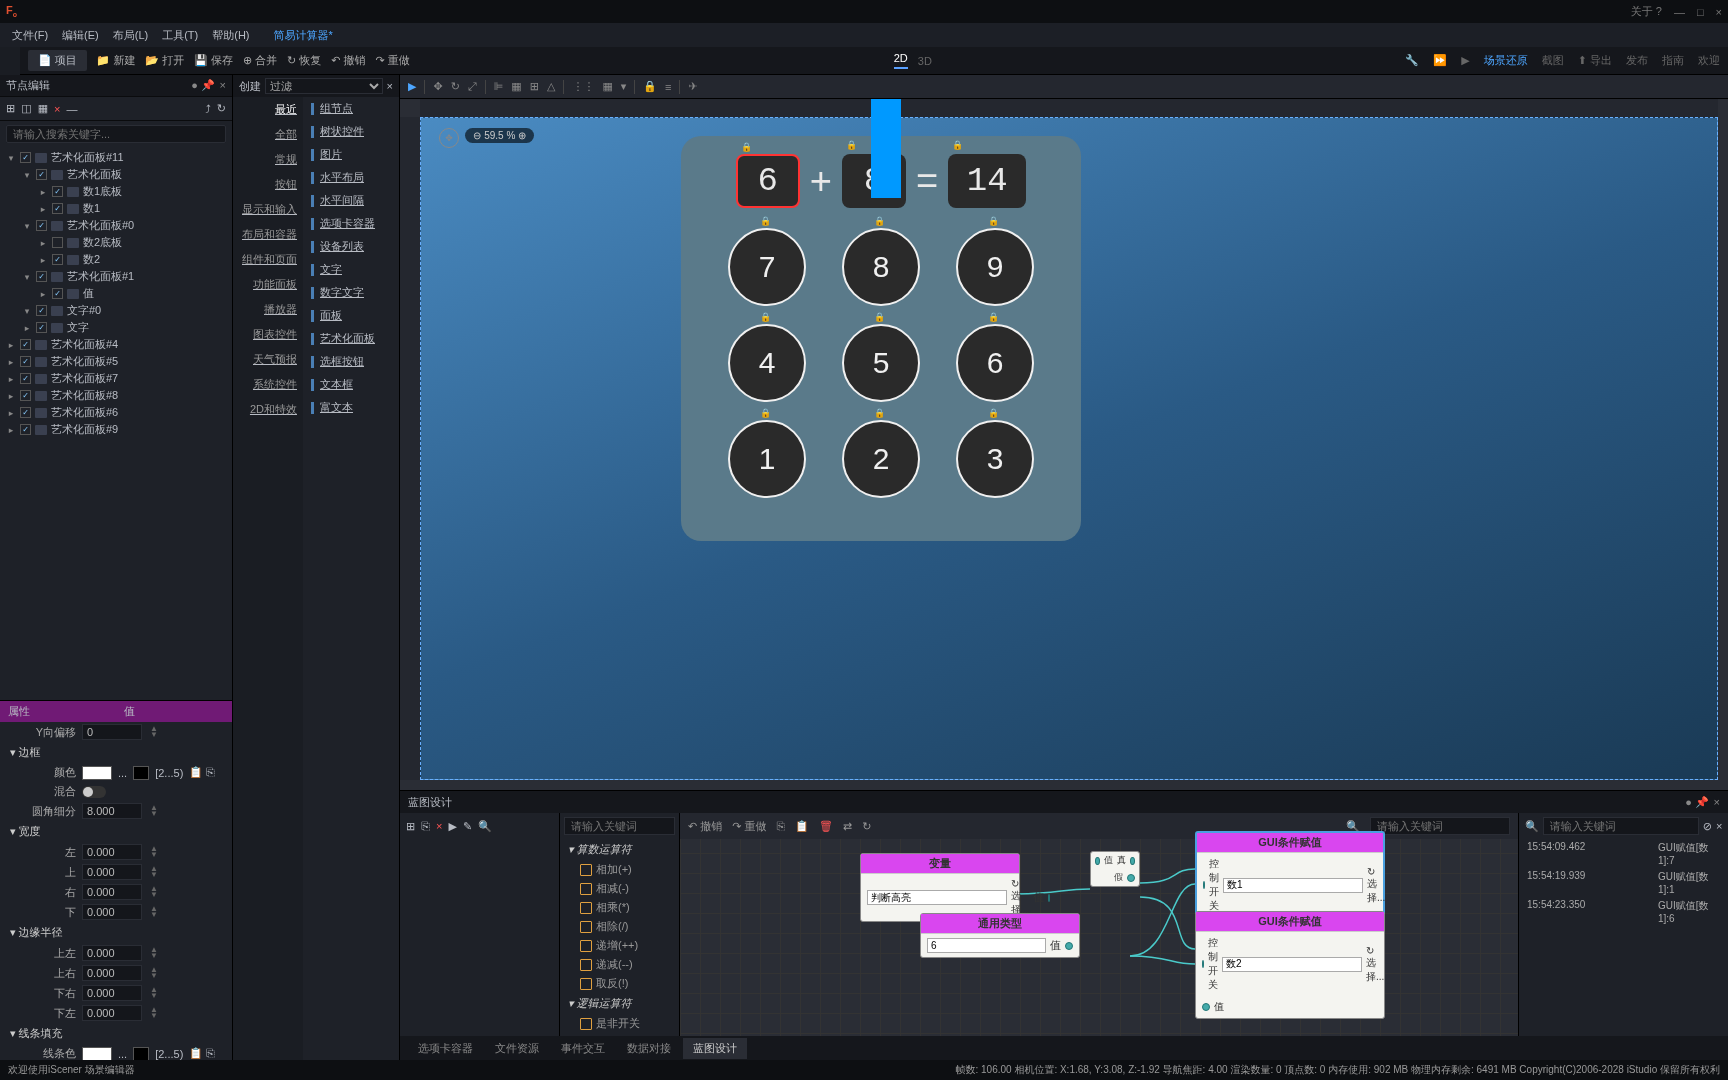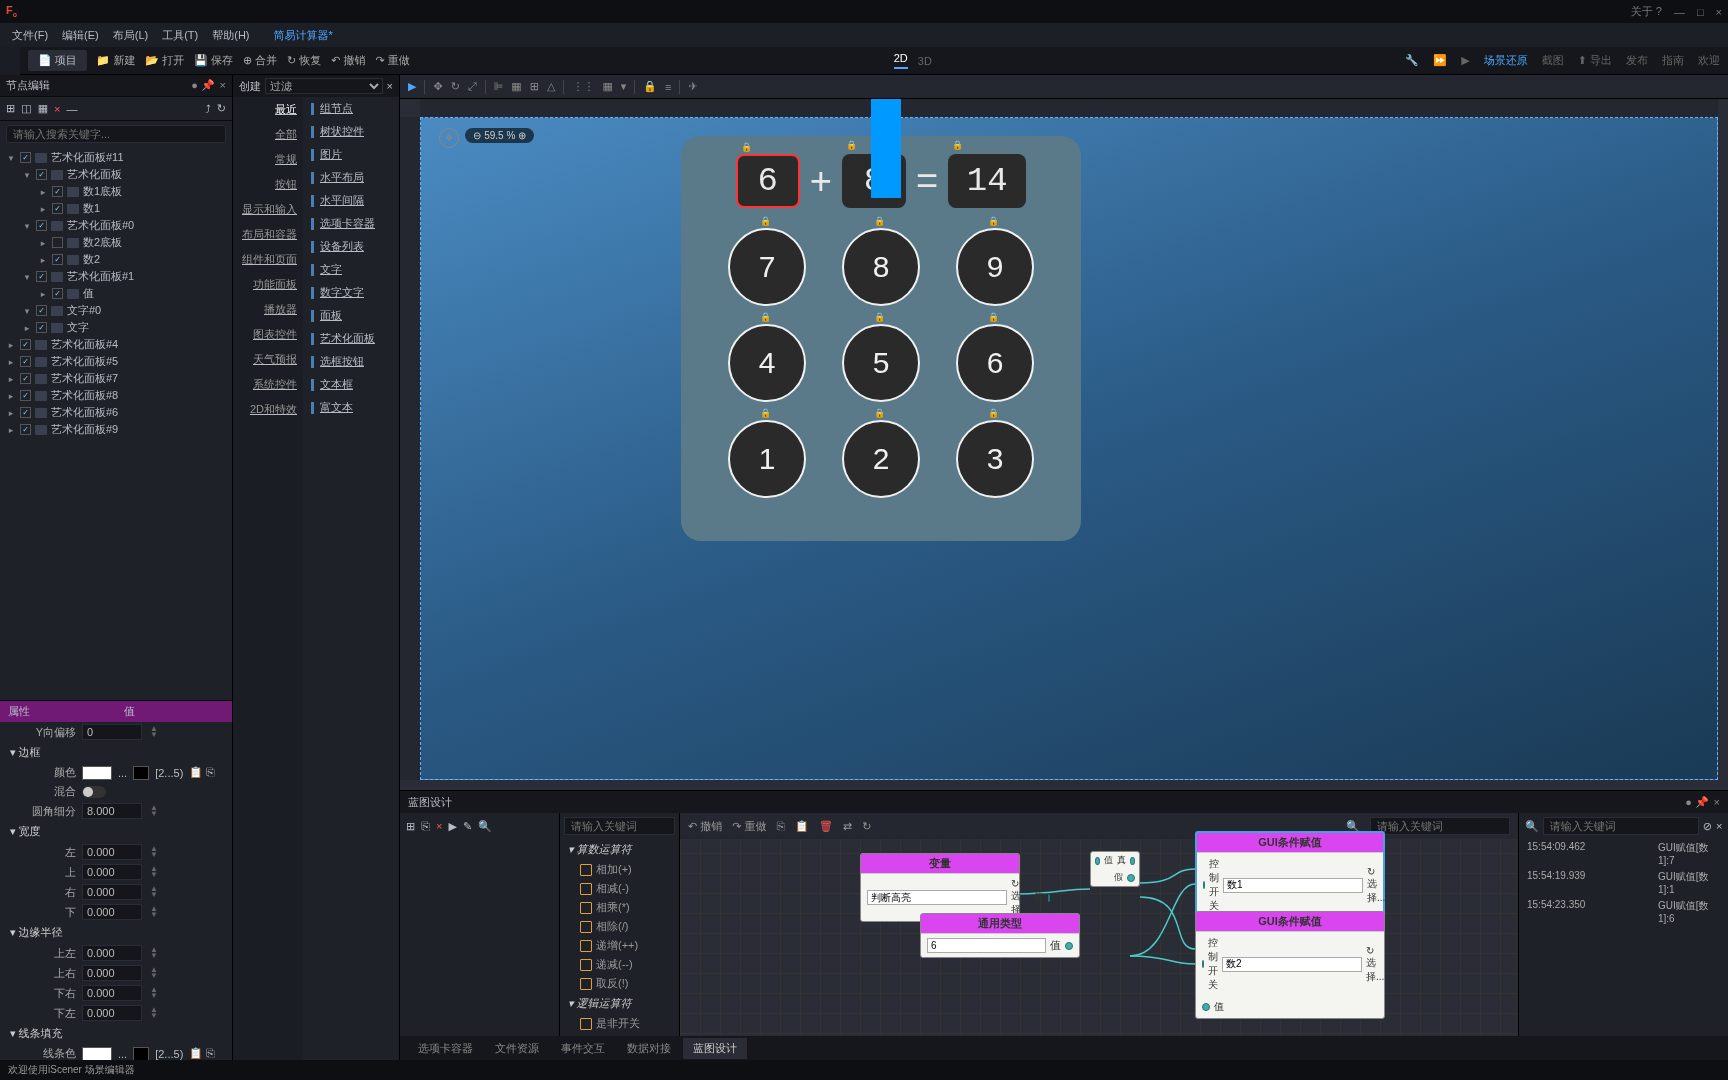--- a/index.html
+++ b/index.html
@@ -575,13 +575,14 @@
           <span>事件交互</span>
           <span>数据对接</span>
           <span class="active">蓝图设计</span>
         </div>
     </div>
   </div>
 </div>
 
 <div class="statusbar">
   <span>欢迎使用iScener 场景编辑器</span>
+  <span class="right">帧数: 106.00 相机位置: X:1.68, Y:3.08, Z:-1.92 导航焦距: 4.00 渲染数量: 0 顶点数: 0 内存使用: 902 MB 物理内存剩余: 6491 MB Copyright(C)2006-2028 iStudio 保留所有权利</span>
 </div>
 
 </body></html>

